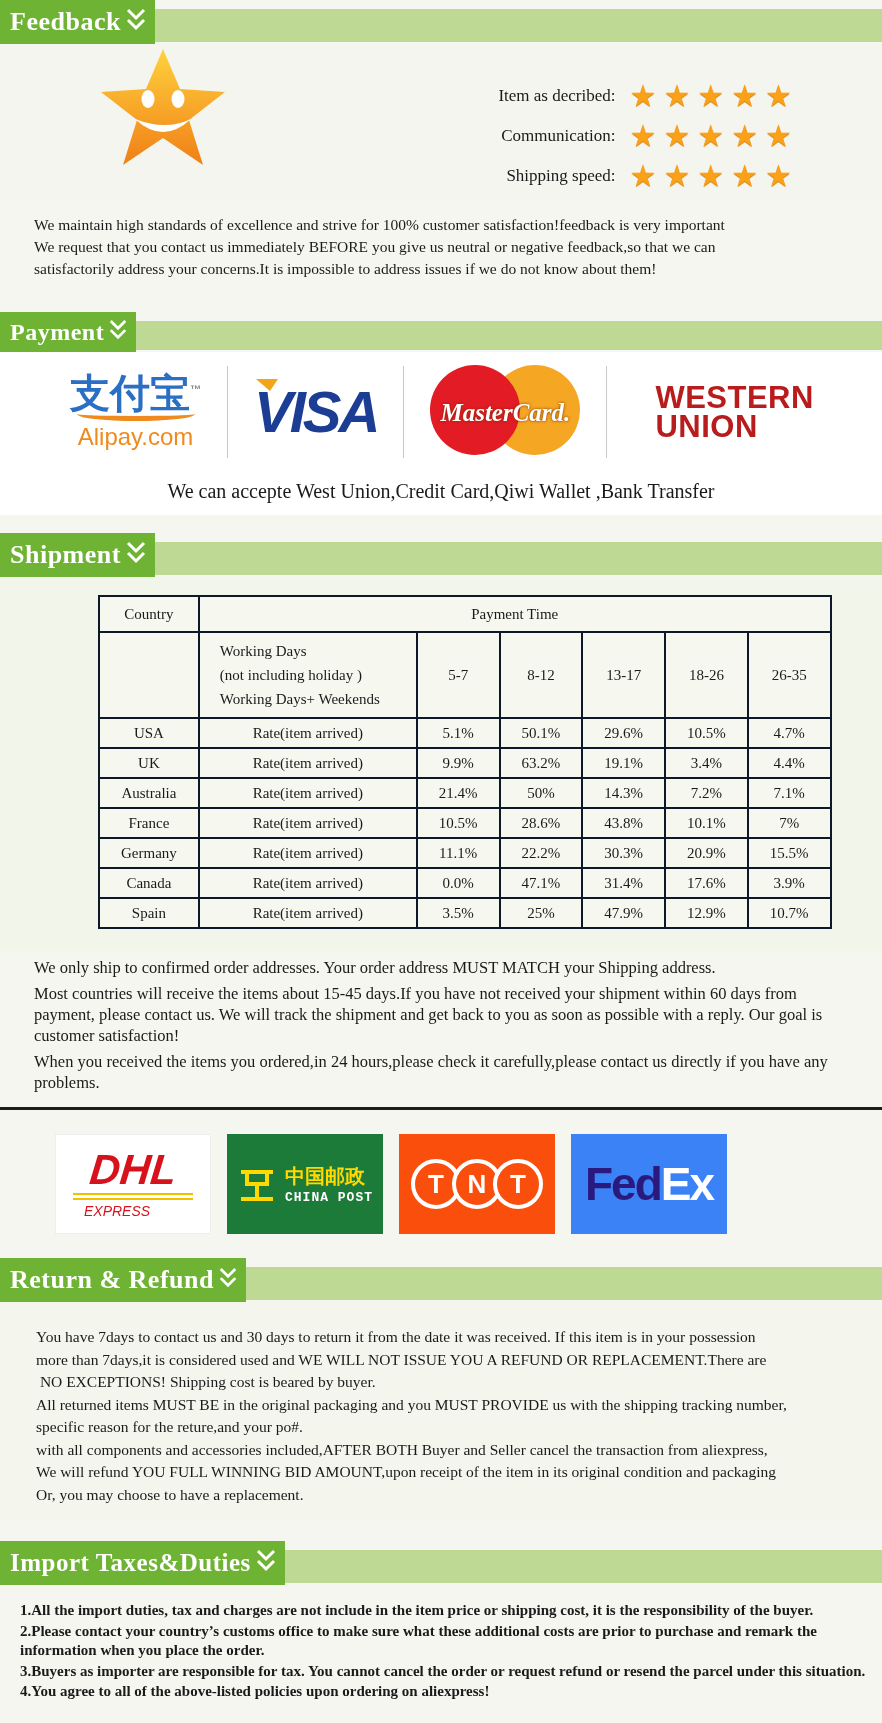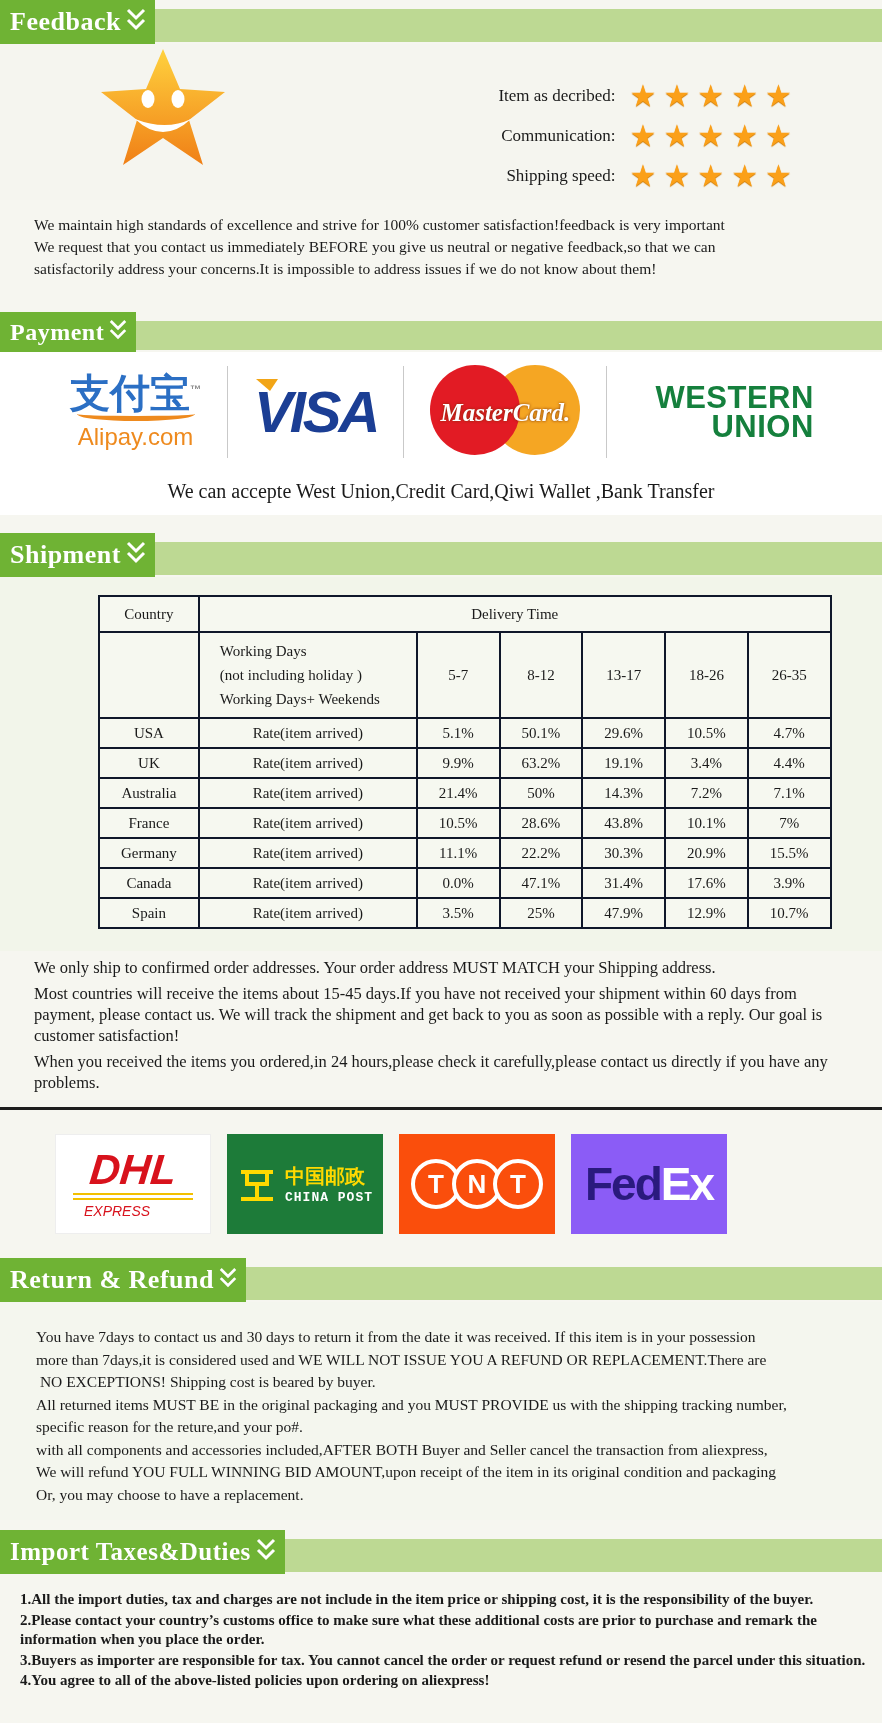--- a/index.html
+++ b/index.html
@@ -40,21 +40,21 @@
   .alipay-cn sup { font-size:11px; color:#888; }
   .alipay-swoosh { width:118px; height:14px; border-bottom:5px solid #ee8a1e; border-radius:50%; margin:-6px auto 0; }
   .alipay-en { font-family:"Liberation Sans",sans-serif; font-size:24px; color:#ee8a1e; margin-top:2px; }
   .visa { position:relative; font-family:"Liberation Sans",sans-serif; font-style:italic; font-weight:bold; font-size:58px; color:#1b3e94; letter-spacing:-3px; line-height:1; }
   .visa-flag { position:absolute; left:2px; top:-4px; width:0; height:0; border-left:14px solid transparent; border-right:8px solid transparent; border-top:12px solid #f2a516; }
   .mc { position:relative; width:150px; height:94px; }
   .mc-circle { position:absolute; top:0; width:90px; height:90px; border-radius:50%; }
   .mc-red { left:0; background:#e21b24; z-index:1; }
   .mc-orange { right:0; background:#f5a623; }
   .mc-text { position:absolute; z-index:2; top:34px; left:0; right:0; text-align:center; color:#fff; font-style:italic; font-weight:bold; font-size:25px; text-shadow:0 0 3px #7a2c00; }
-  .wu { font-family:"Liberation Sans",sans-serif; font-weight:900; font-size:31px; color:#15803d; line-height:0.95; letter-spacing:0.5px; text-align:right; }
+  .wu { font-family:"Liberation Sans",sans-serif; font-weight:900; font-size:31px; color:#b91c1c; line-height:0.95; letter-spacing:0.5px; }
   .accept-line { background:#ffffff; text-align:center; font-size:20px; padding:8px 0 12px; }
   
   .ship-header { margin-top:18px; }
   .table-band { background:#f2f5ea; padding:18px 0 22px 98px; }
   table.delivery { border-collapse:collapse; table-layout:fixed; background:#f6f8f0; }
   table.delivery td { border:2px solid #0f172a; font-size:15px; text-align:center; vertical-align:middle; padding:2px 21px; }
   tr.hrow1 td { height:36px; }
   tr.hrow2 td { height:86px; }
   tr.drow td { height:30px; }
   td.desc-cell { text-align:left !important; padding-left:20px !important; }
@@ -70,29 +70,29 @@
   .dhl-stripes { width:120px; height:10px; margin-top:2px;
     background:repeating-linear-gradient(#f3c000 0 2px, transparent 2px 5px); }
   .dhl-sub { font-family:"Liberation Sans",sans-serif; font-style:italic; font-weight:normal; font-size:14px; color:#d8121c; align-self:flex-start; margin-left:28px; }
   .cp-box { background:#1d7b39; flex-direction:row; gap:8px; }
   .cp-text { display:flex; flex-direction:column; }
   .cp-cn { color:#ffd900; font-weight:bold; font-size:20px; font-family:"Liberation Sans",sans-serif; }
   .cp-en { color:#ffffff; font-family:Liberation Mono, monospace; font-size:13px; font-weight:bold; letter-spacing:1px; }
   .tnt-box { background:#fa4e0c; flex-direction:row; }
   .tnt-circle { width:50px; height:50px; border:4px solid #fff; border-radius:50%; display:flex; align-items:center; justify-content:center; color:#fff; font-family:"Liberation Sans",sans-serif; font-weight:900; font-size:26px; margin-left:-9px; background:#fa4e0c; }
   .tnt-circle:first-child { margin-left:0; }
-  .fedex-box { background:#8b5cf6; }
+  .fedex-box { background:#3b82f6; }
   .fedex-word { font-family:"Liberation Sans",sans-serif; font-weight:900; font-size:46px; letter-spacing:-2px; line-height:1; }
   .fedex-word .p1 { color:#2a1a7e; }
   .fedex-word .p2 { color:#ffffff; }
   
   .return-header { margin-top:24px; }
   .return-text { background:#f4f6ee; padding:24px 26px 14px 36px; font-size:15.5px; }
   .return-text div { line-height:22.5px; white-space:pre-wrap; }
-  .import-header { margin-top:10px; }
+  .import-header { margin-top:21px; }
   .import-text { padding:16px 16px 0 20px; font-size:15px; font-weight:bold; }
   .import-text div { line-height:19.5px; margin-bottom:1px; }
 </style>
 </head>
 <body>
 
 <div class="sec-header">
   <div class="sec-strip"></div>
   <div class="sec-box" style="min-width:112px;">
     <span>Feedback</span>
@@ -226,21 +226,21 @@
         <col style="width:218px">
         <col style="width:56px">
         <col style="width:60px">
         <col style="width:56px">
         <col style="width:55px">
         <col style="width:52px">
     </colgroup>
     <tbody>
       <tr class="hrow1">
         <td>Country</td>
-        <td colspan="6">Delivery Time</td>
+        <td colspan="6">Payment Time</td>
       </tr>
       <tr class="hrow2">
         <td></td>
         <td class="desc-cell">
             <div>Working Days</div>
             <div>(not including holiday )</div>
             <div>Working Days+ Weekends</div>
           </td>
       <td>5-7</td>
           <td>8-12</td>

